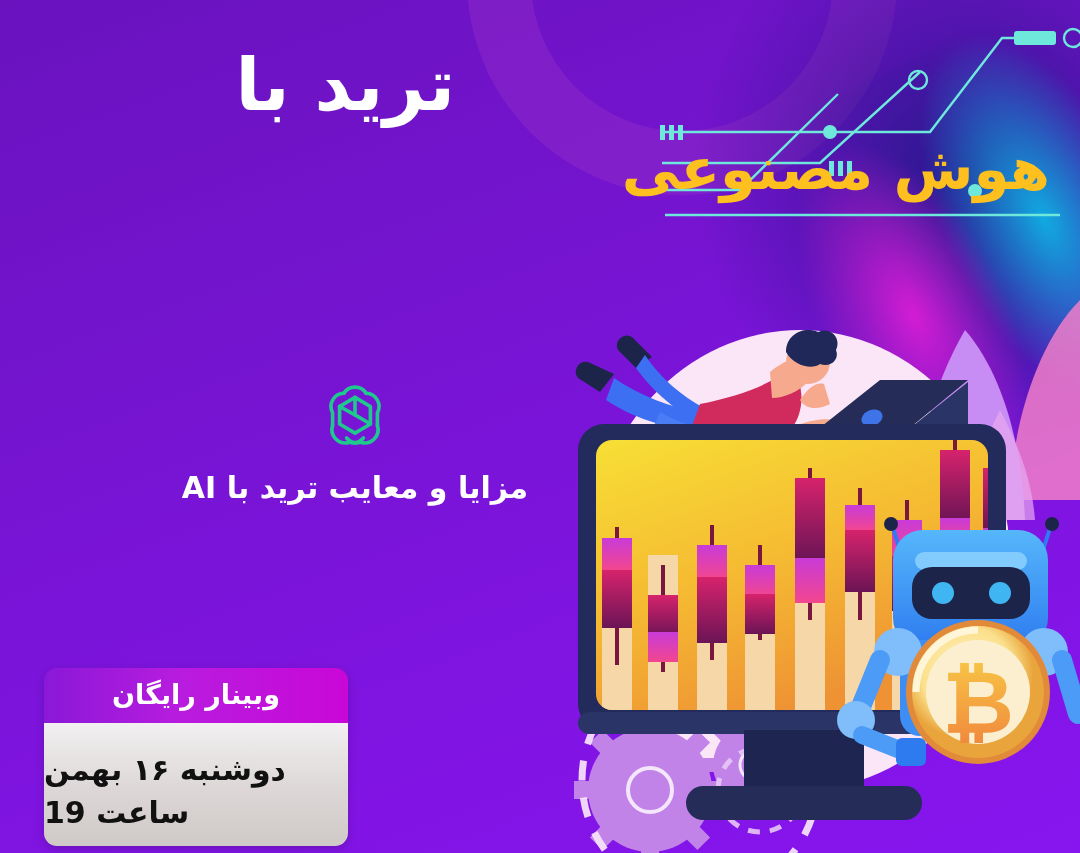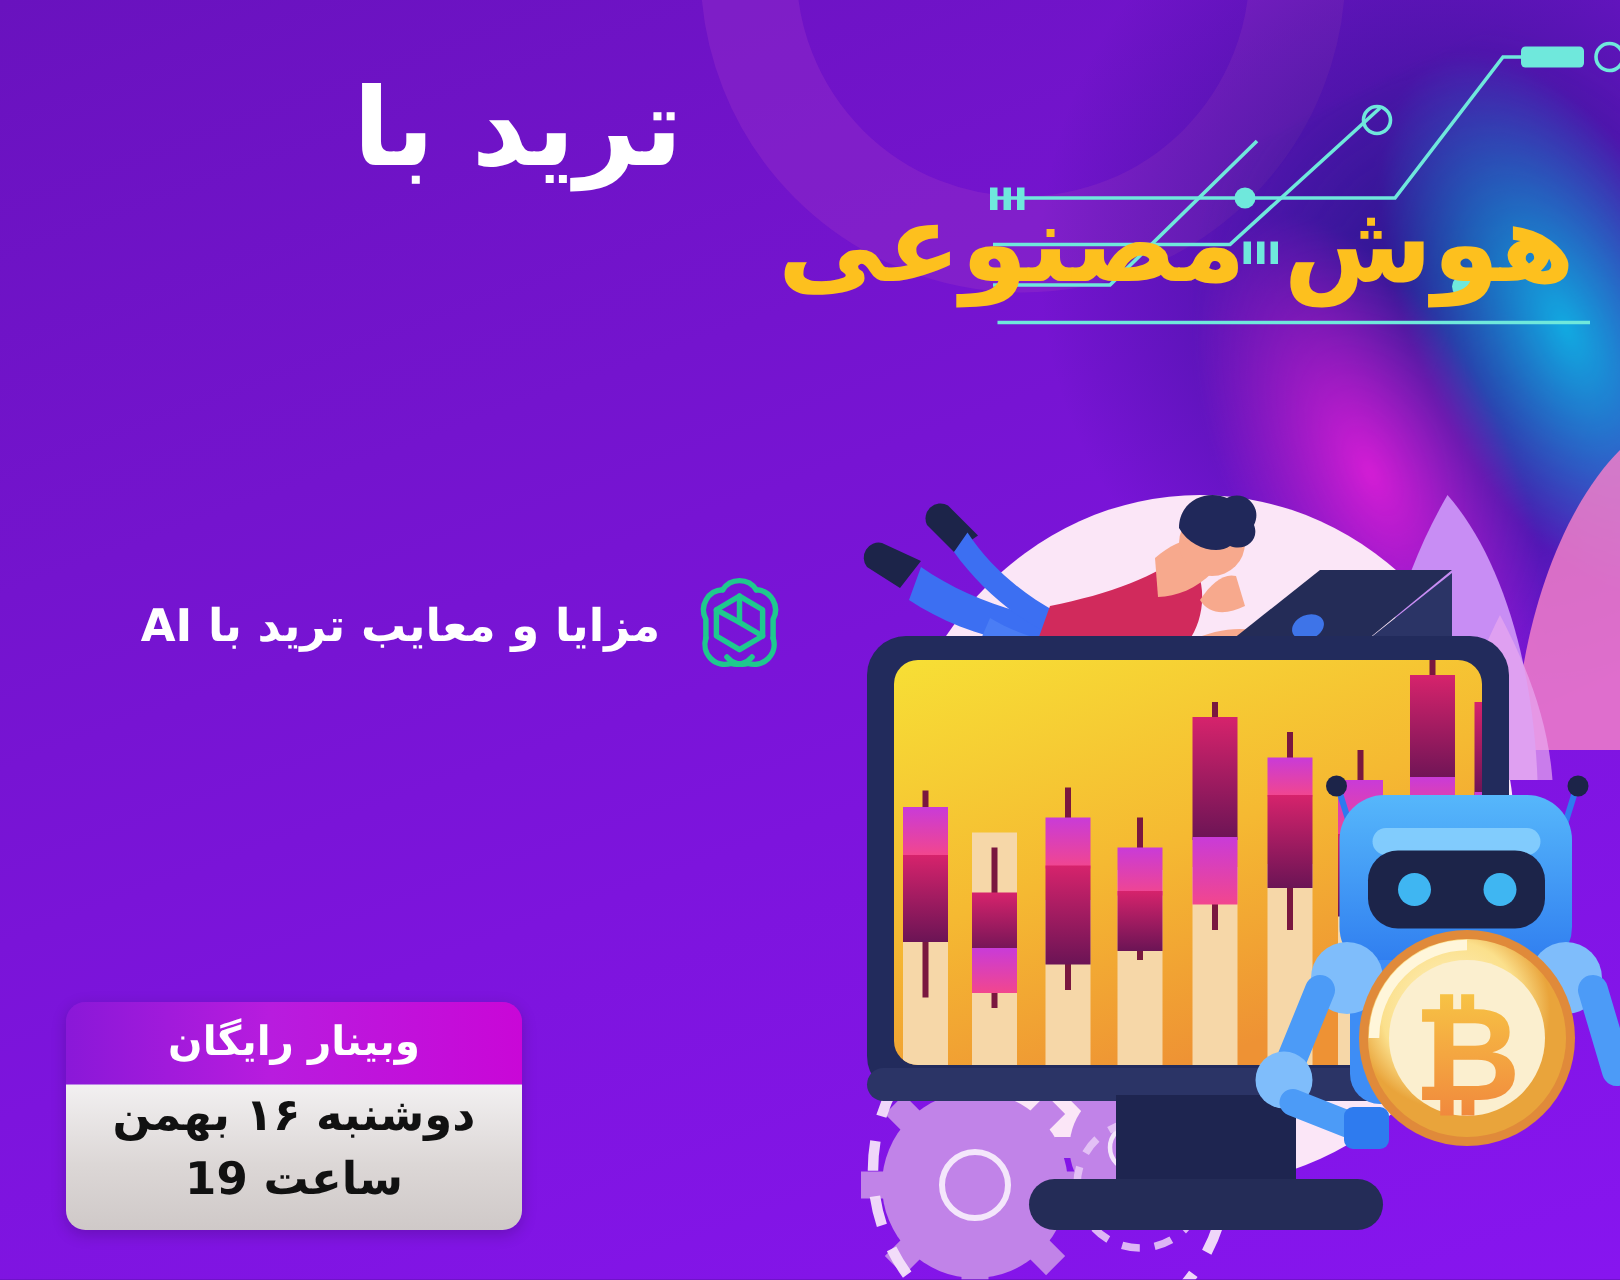--- a/index.html
+++ b/index.html
@@ -34,45 +34,45 @@
 
   svg.layer { position:absolute; left:0; top:0; width:1080px; height:853px; overflow:visible; }
 
   
   .headline {
     position:absolute; right:625px; top:48px; text-align:right;
     line-height:1.04; letter-spacing:-1px;
   }
   .hl-1 { font-size:72px; font-weight:bold; color:#FFFFFF; white-space:nowrap;margin-left:24px; }
   .hl-2 {
-    font-size:72px; font-weight:bold; color:#FDC01E; white-space:nowrap;
-    margin-top:2px; margin-right:-595px; text-align:right;
+    font-size:58px; font-weight:bold; color:#FDC01E; white-space:nowrap;
+    margin-top:16px; margin-right:-595px; text-align:right;
   }
 
   .subline {
     position:absolute; right:552px; top:382px;
-    display:flex; align-items:center; gap:18px; flex-direction:row;
+    display:flex; align-items:center; gap:18px; flex-direction:column;
   }
   .sub-text { font-size:30px; font-weight:bold; color:#FFFFFF; white-space:nowrap; }
   .oai-logo { width:70px; height:70px; flex:0 0 70px; }
 
   
   .card {
     position:absolute; left:44px; top:668px; width:304px;
     border-radius:13px; overflow:hidden;
     box-shadow:0 3px 10px rgba(0,0,0,.18);
   }
   .card-head {
     background:linear-gradient(90deg,#8A18D8 0%, #B81CDE 45%, #C907D7 100%);
     color:#fff; font-size:27px; font-weight:bold;
     text-align:center; padding:11px 0 13px;
   }
   .card-body {
     background:linear-gradient(180deg,#F2F0F1 0%, #DCD7D6 55%, #CFC9C8 100%);
-    color:#111; text-align:center; padding:0 0 12px;
+    color:#111; text-align:left; padding:26px 0 12px;
   }
   .card-line { font-size:30px; font-weight:bold; line-height:1.42; }
 </style>
 </head>
 <body>
 
 <div id="stage">
 
   <div class="bg-arc"></div>
   <div class="bg-deep"></div>

